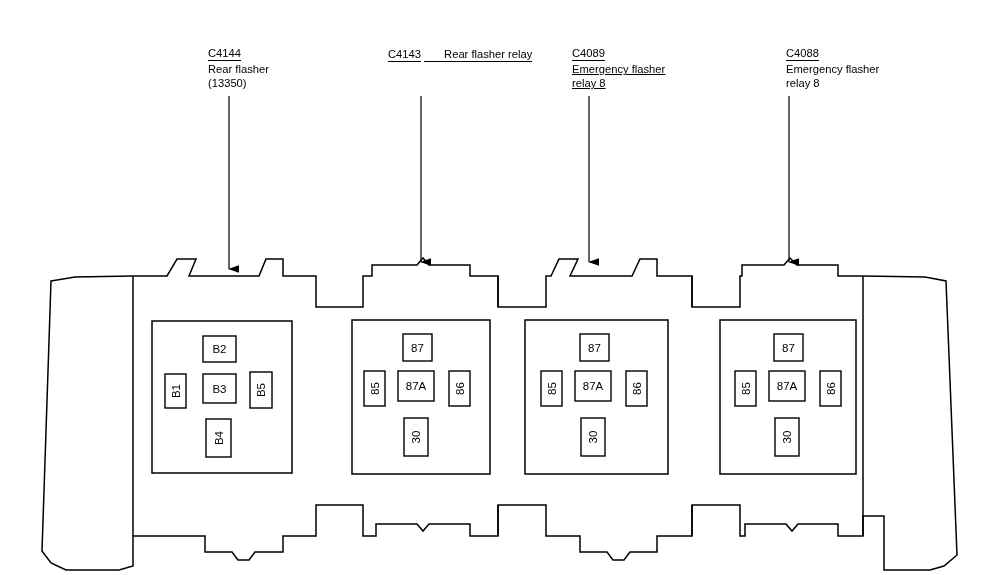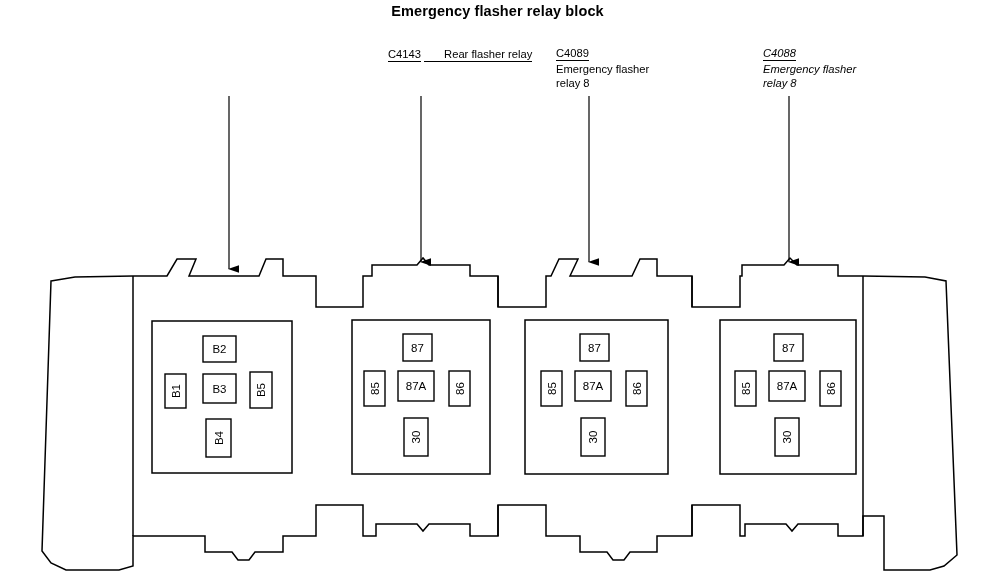--- a/index.html
+++ b/index.html
@@ -67,36 +67,40 @@
     fill: #000;
     dominant-baseline: central;
     text-anchor: middle;
   }
 </style>
 </head>
 <body>
 
 <div id="stage">
 
-  <div id="diagram-title">Emergency flasher relay block</div>
-
+
+  <div class="callout" id="callout-0" style="left: 208px; top: 46px;">
+    <span class="code">C4144</span>
+    <span class="desc">Rear flasher</span>
+    <span class="desc2">(13350)</span>
+  </div>
 
   <div class="callout" id="callout-1" style="left: 388px; top: 46px;">
     <span class="code">C4143</span>
     <span class="desc ul">Rear flasher relay</span>
     
   </div>
 
-  <div class="callout" id="callout-2" style="left: 556px; top: 46px;">
+  <div class="callout" id="callout-2" style="left: 572px; top: 46px; text-decoration: underline;">
     <span class="code">C4089</span>
     <span class="desc">Emergency flasher</span>
     <span class="desc2">relay 8</span>
   </div>
 
-  <div class="callout" id="callout-3" style="left: 763px; top: 46px; font-style: italic;">
+  <div class="callout" id="callout-3" style="left: 786px; top: 46px;">
     <span class="code">C4088</span>
     <span class="desc">Emergency flasher</span>
     <span class="desc2">relay 8</span>
   </div>
 
   <svg class="layer" viewBox="0 0 995 575">
     <defs>
       <marker id="arrowhead" markerWidth="9" markerHeight="11" refX="4.2" refY="10" orient="auto" markerUnits="userSpaceOnUse">
         <path d="M 0.4 0 L 8.0 0 L 4.2 11 Z" fill="#000"></path>
       </marker>

